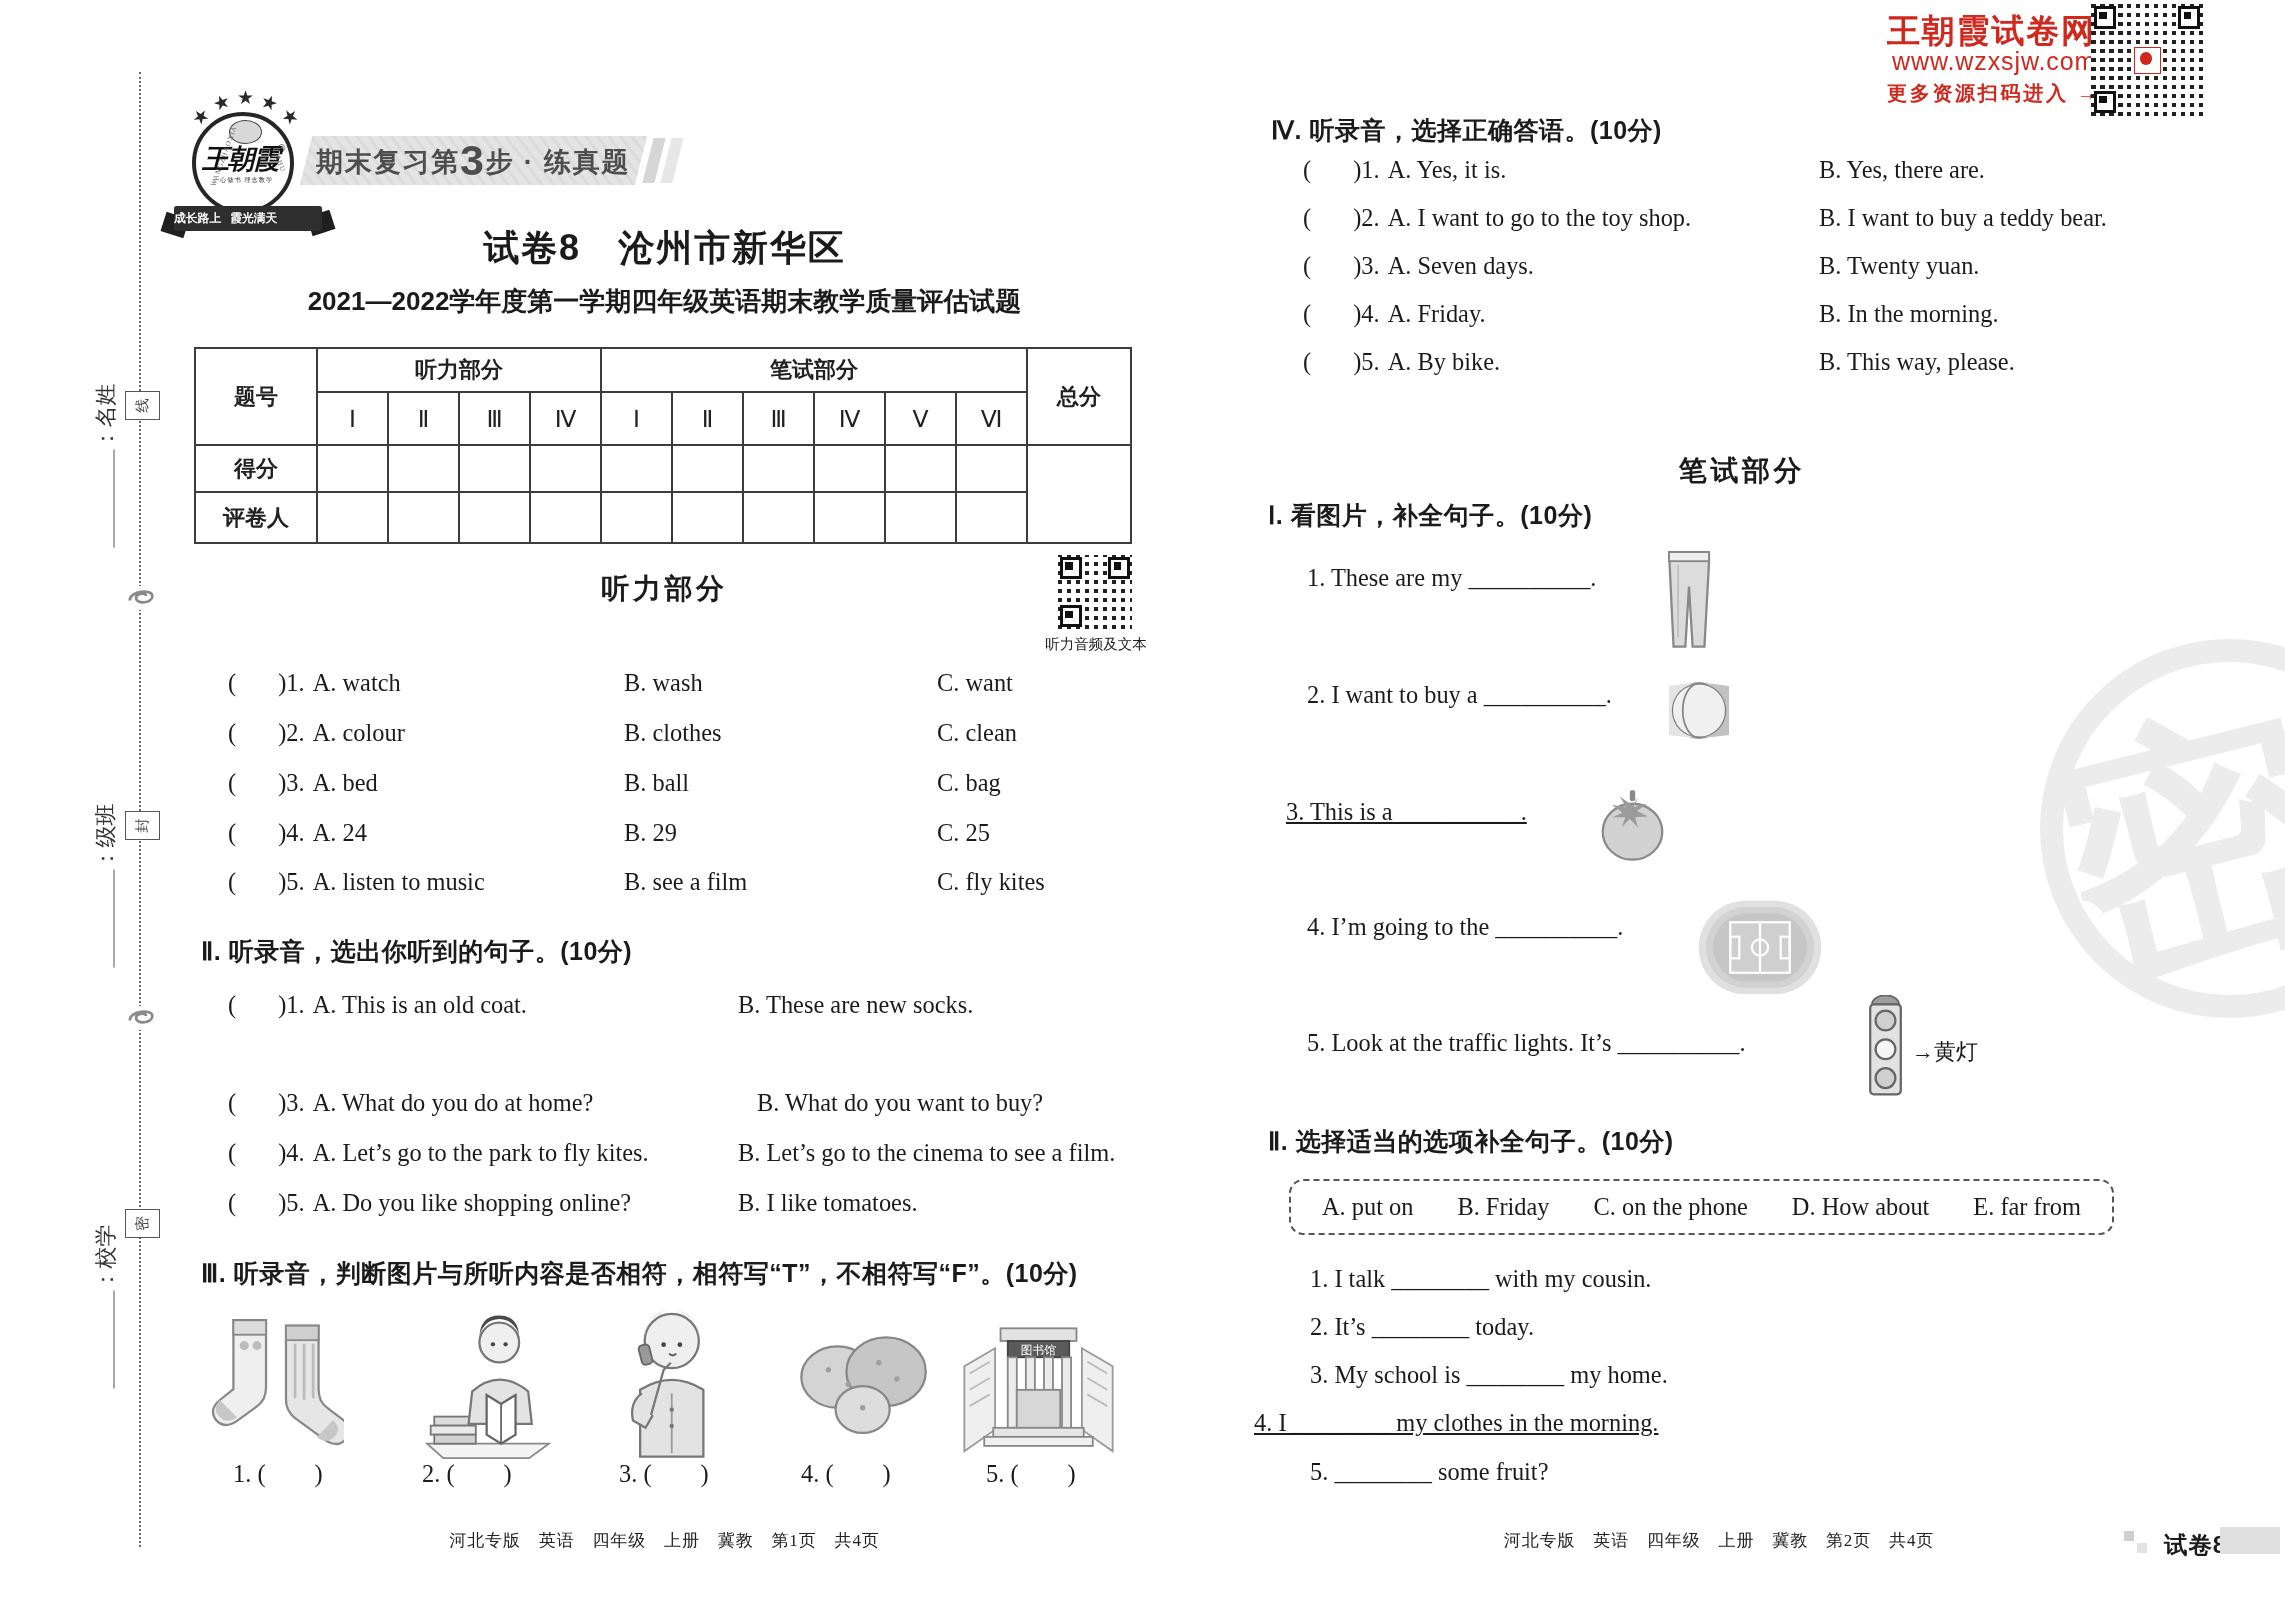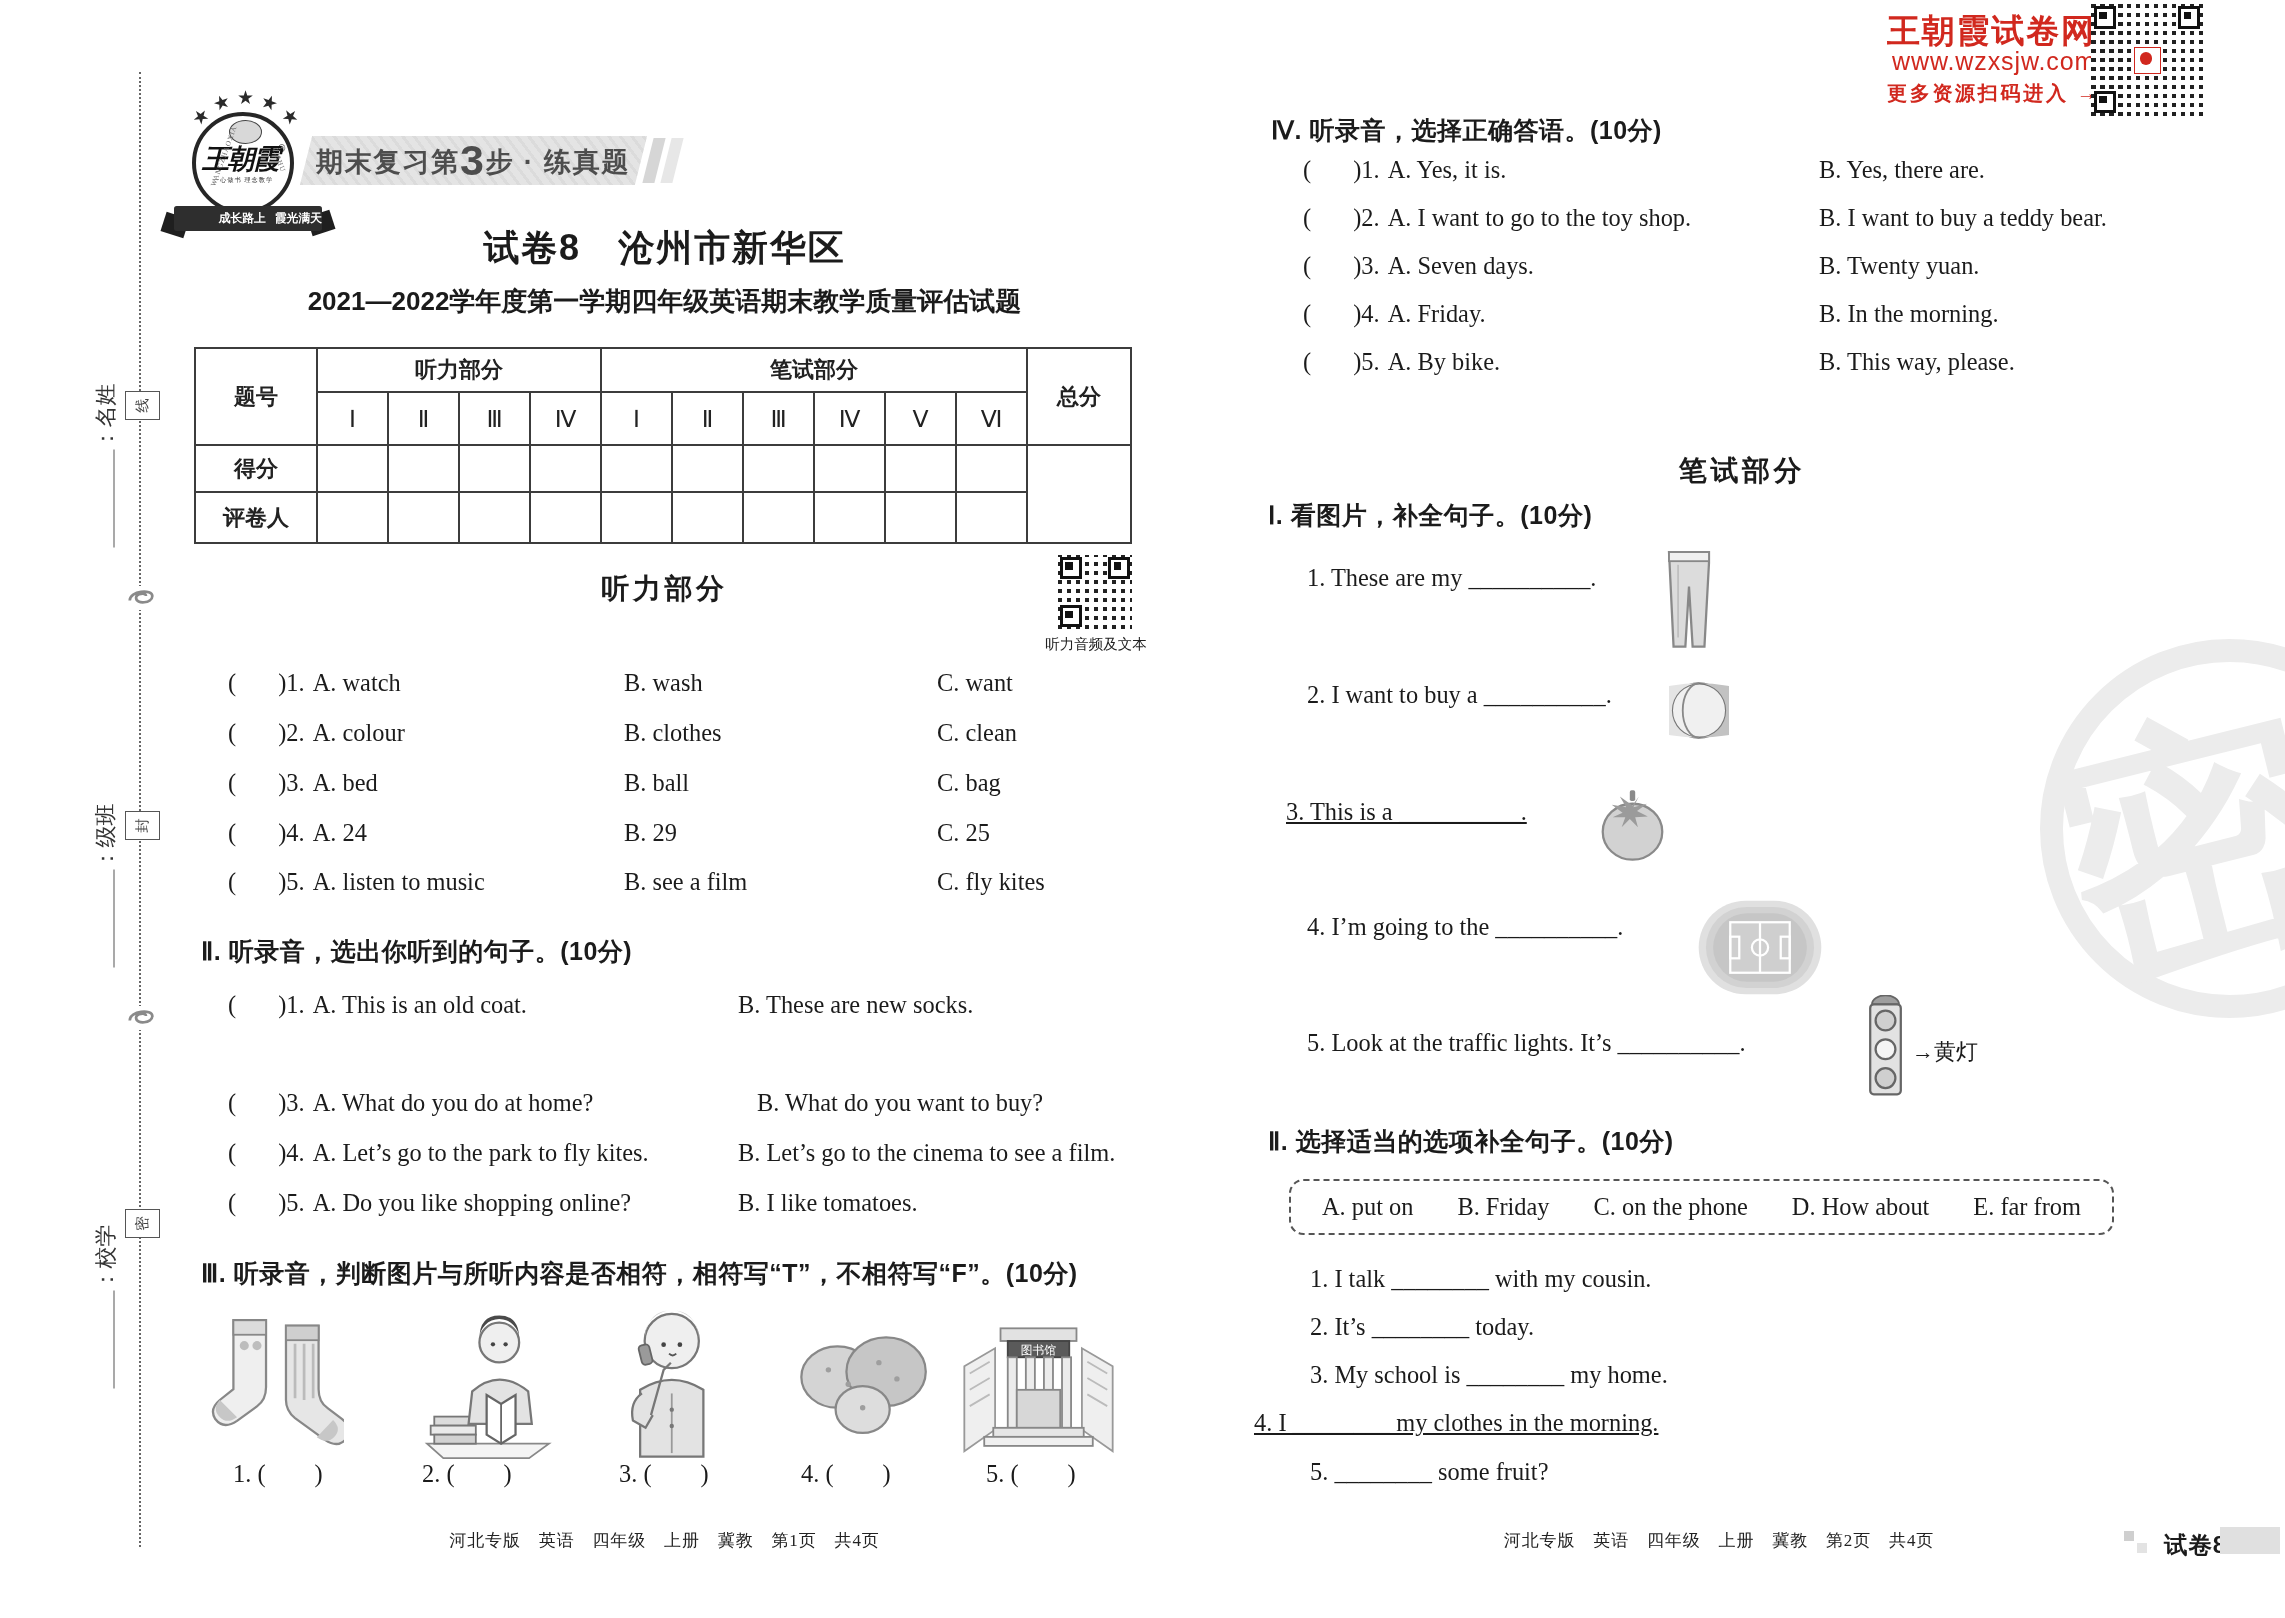--- a/index.html
+++ b/index.html
@@ -17,21 +17,21 @@
   .curl{left:127px;width:29px;height:23.5px;background:#fff;}
 
   
   .star{font-size:19px;color:#2a2a2a;}
   .logo-circle{left:192px;top:112px;width:94px;height:94px;border:4.5px solid #262626;border-radius:50%;background:#fff;text-align:center;}
   .logo-portrait{left:33px;top:3.6px;width:31px;height:22px;border:1.8px solid #444;border-radius:50%;background:#d8d8d8;}
   .logo-name{left:0;top:25px;width:94px;font:bold italic 27px "Liberation Serif",serif;letter-spacing:-1.8px;color:#111;}
   .logo-reg{font-size:10px;vertical-align:16.3px;}
   .logo-sub{left:0;top:60px;width:94px;font:6.3px "Liberation Sans",sans-serif;color:#333;letter-spacing:0.9px;}
   .logo-arc{font:7.2px "Liberation Serif",serif;color:#666;letter-spacing:0.9px;}
-  .ribbon{left:174px;top:206px;width:148px;height:25px;background:#2e2e2e;color:#fff;display:flex;align-items:center;justify-content:flex-end;gap:9px;font:bold 11.8px "Liberation Sans",sans-serif;border-radius:2.7px;}
+  .ribbon{left:174px;top:206px;width:148px;height:25px;background:#2e2e2e;color:#fff;display:flex;align-items:center;justify-content:flex-start;gap:9px;font:bold 11.8px "Liberation Sans",sans-serif;border-radius:2.7px;}
   .ribbon-tail{width:23.5px;height:20px;background:#1f1f1f;}
 
   
   .banner{left:306px;top:136px;width:335px;height:49px;background:
       repeating-linear-gradient(45deg,rgba(0,0,0,.04) 0 2.7px,transparent 2.7px 8.1px),#e4e4e4;
       transform:skewX(-14deg);display:flex;align-items:center;justify-content:center;}
   .banner-inner{transform:skewX(14deg);color:#4d4d4d;font:bold 27px "Liberation Sans",sans-serif;letter-spacing:1.8px;white-space:nowrap;}
   .banner-num{font-size:43px;vertical-align:-3.6px;}
   .stripe{top:138px;width:11.8px;height:45px;transform:skewX(-14deg);}
 

